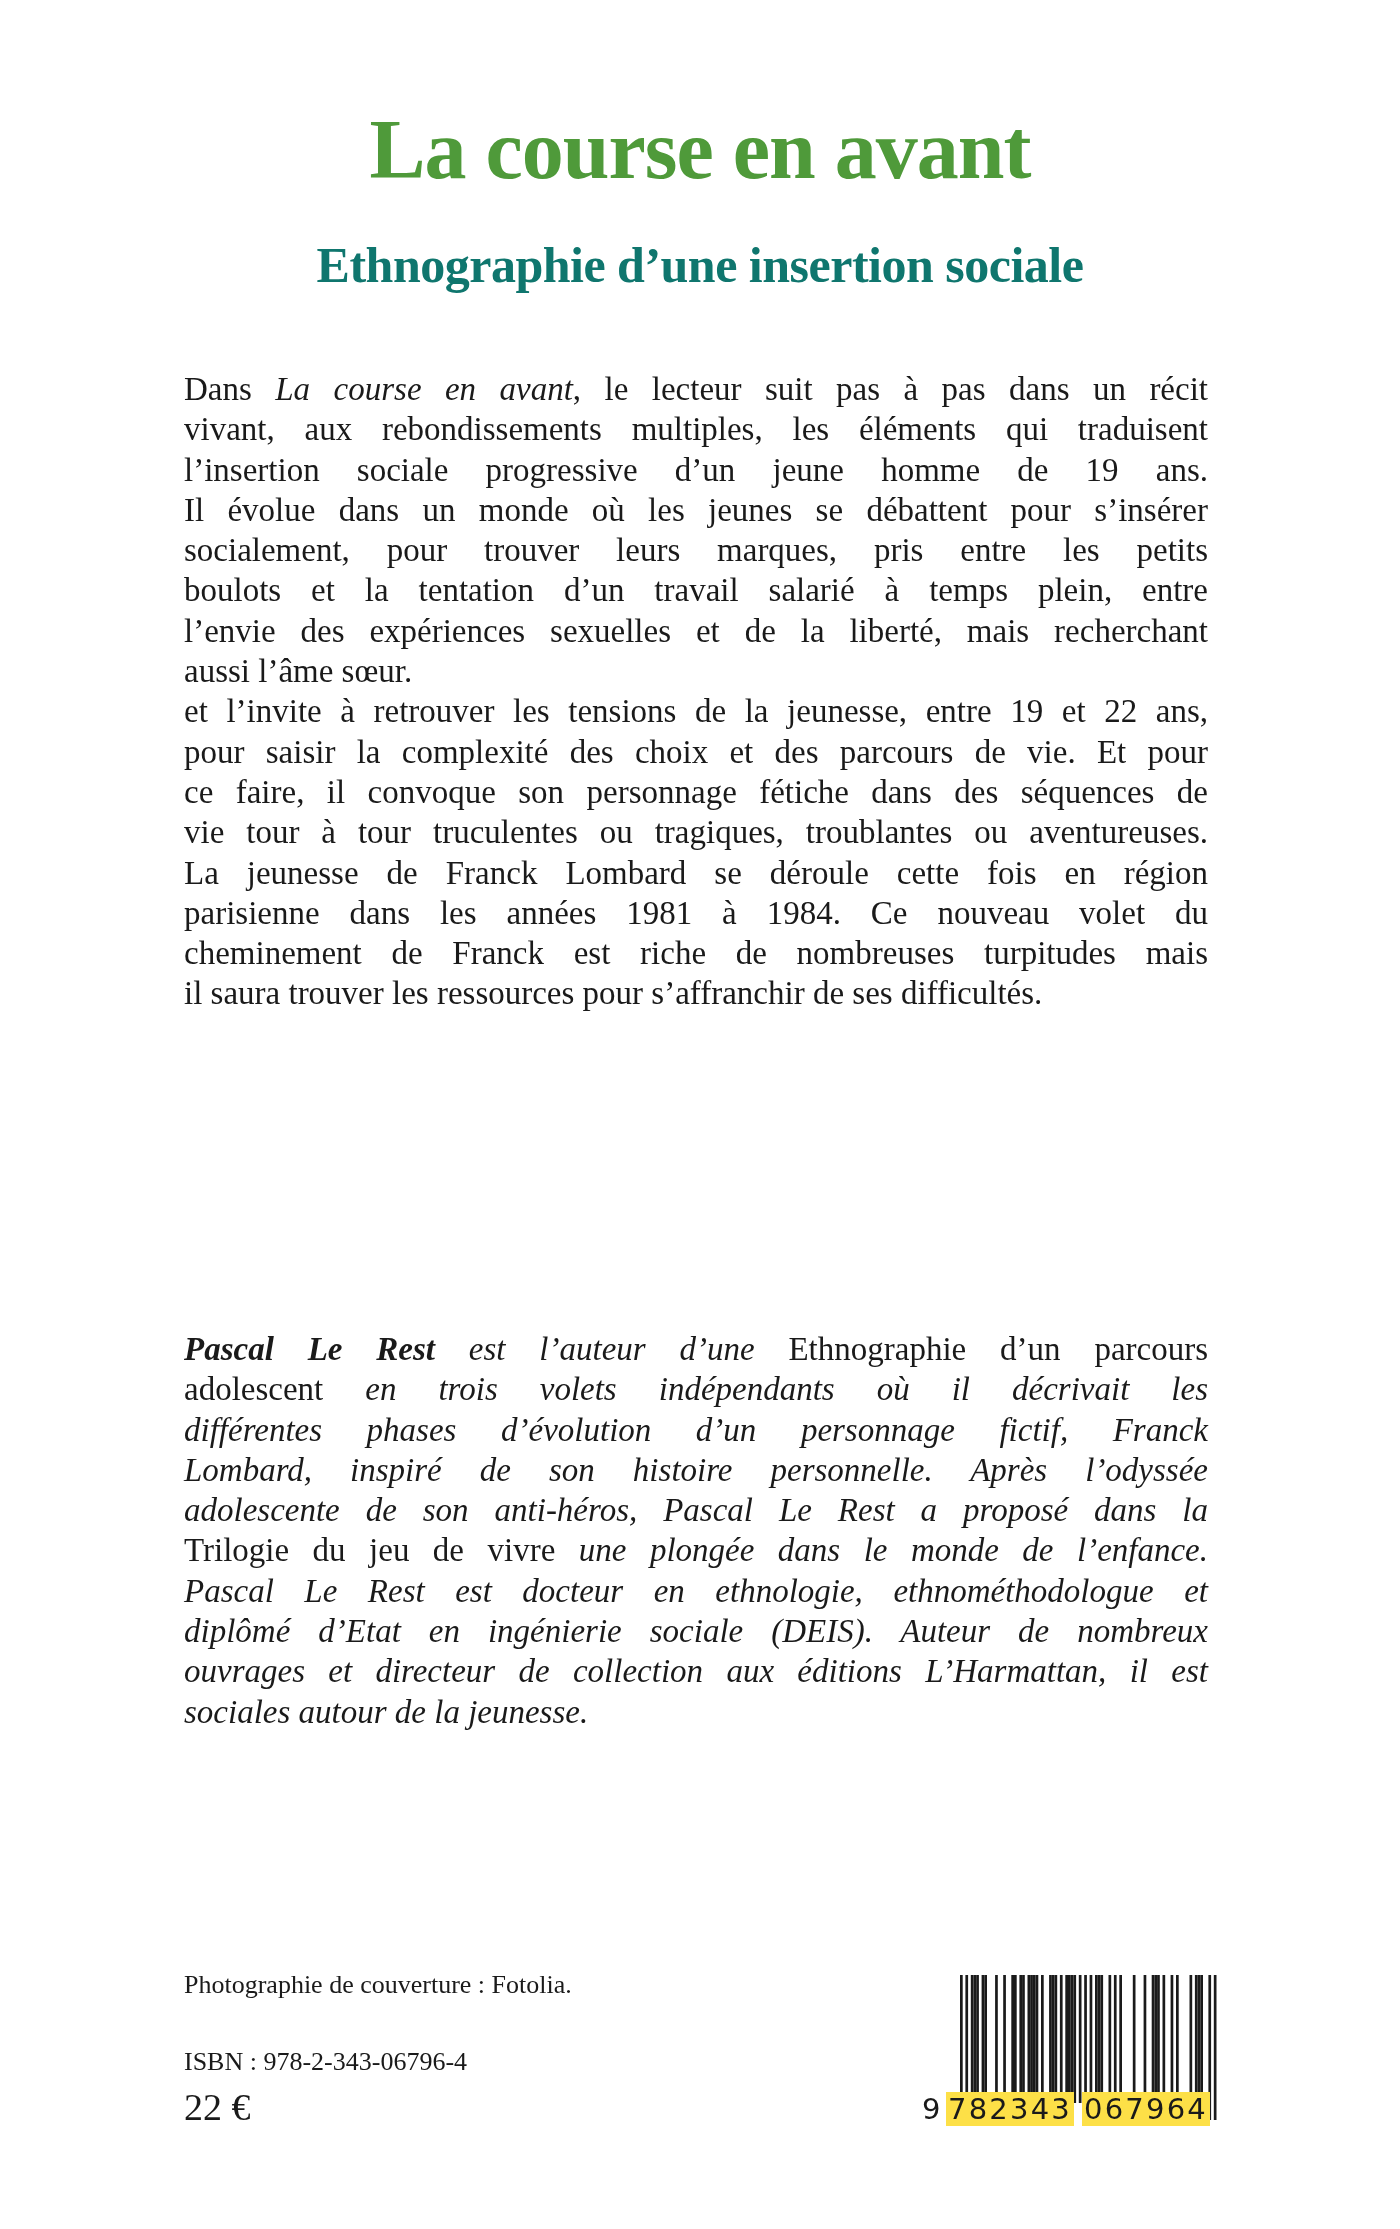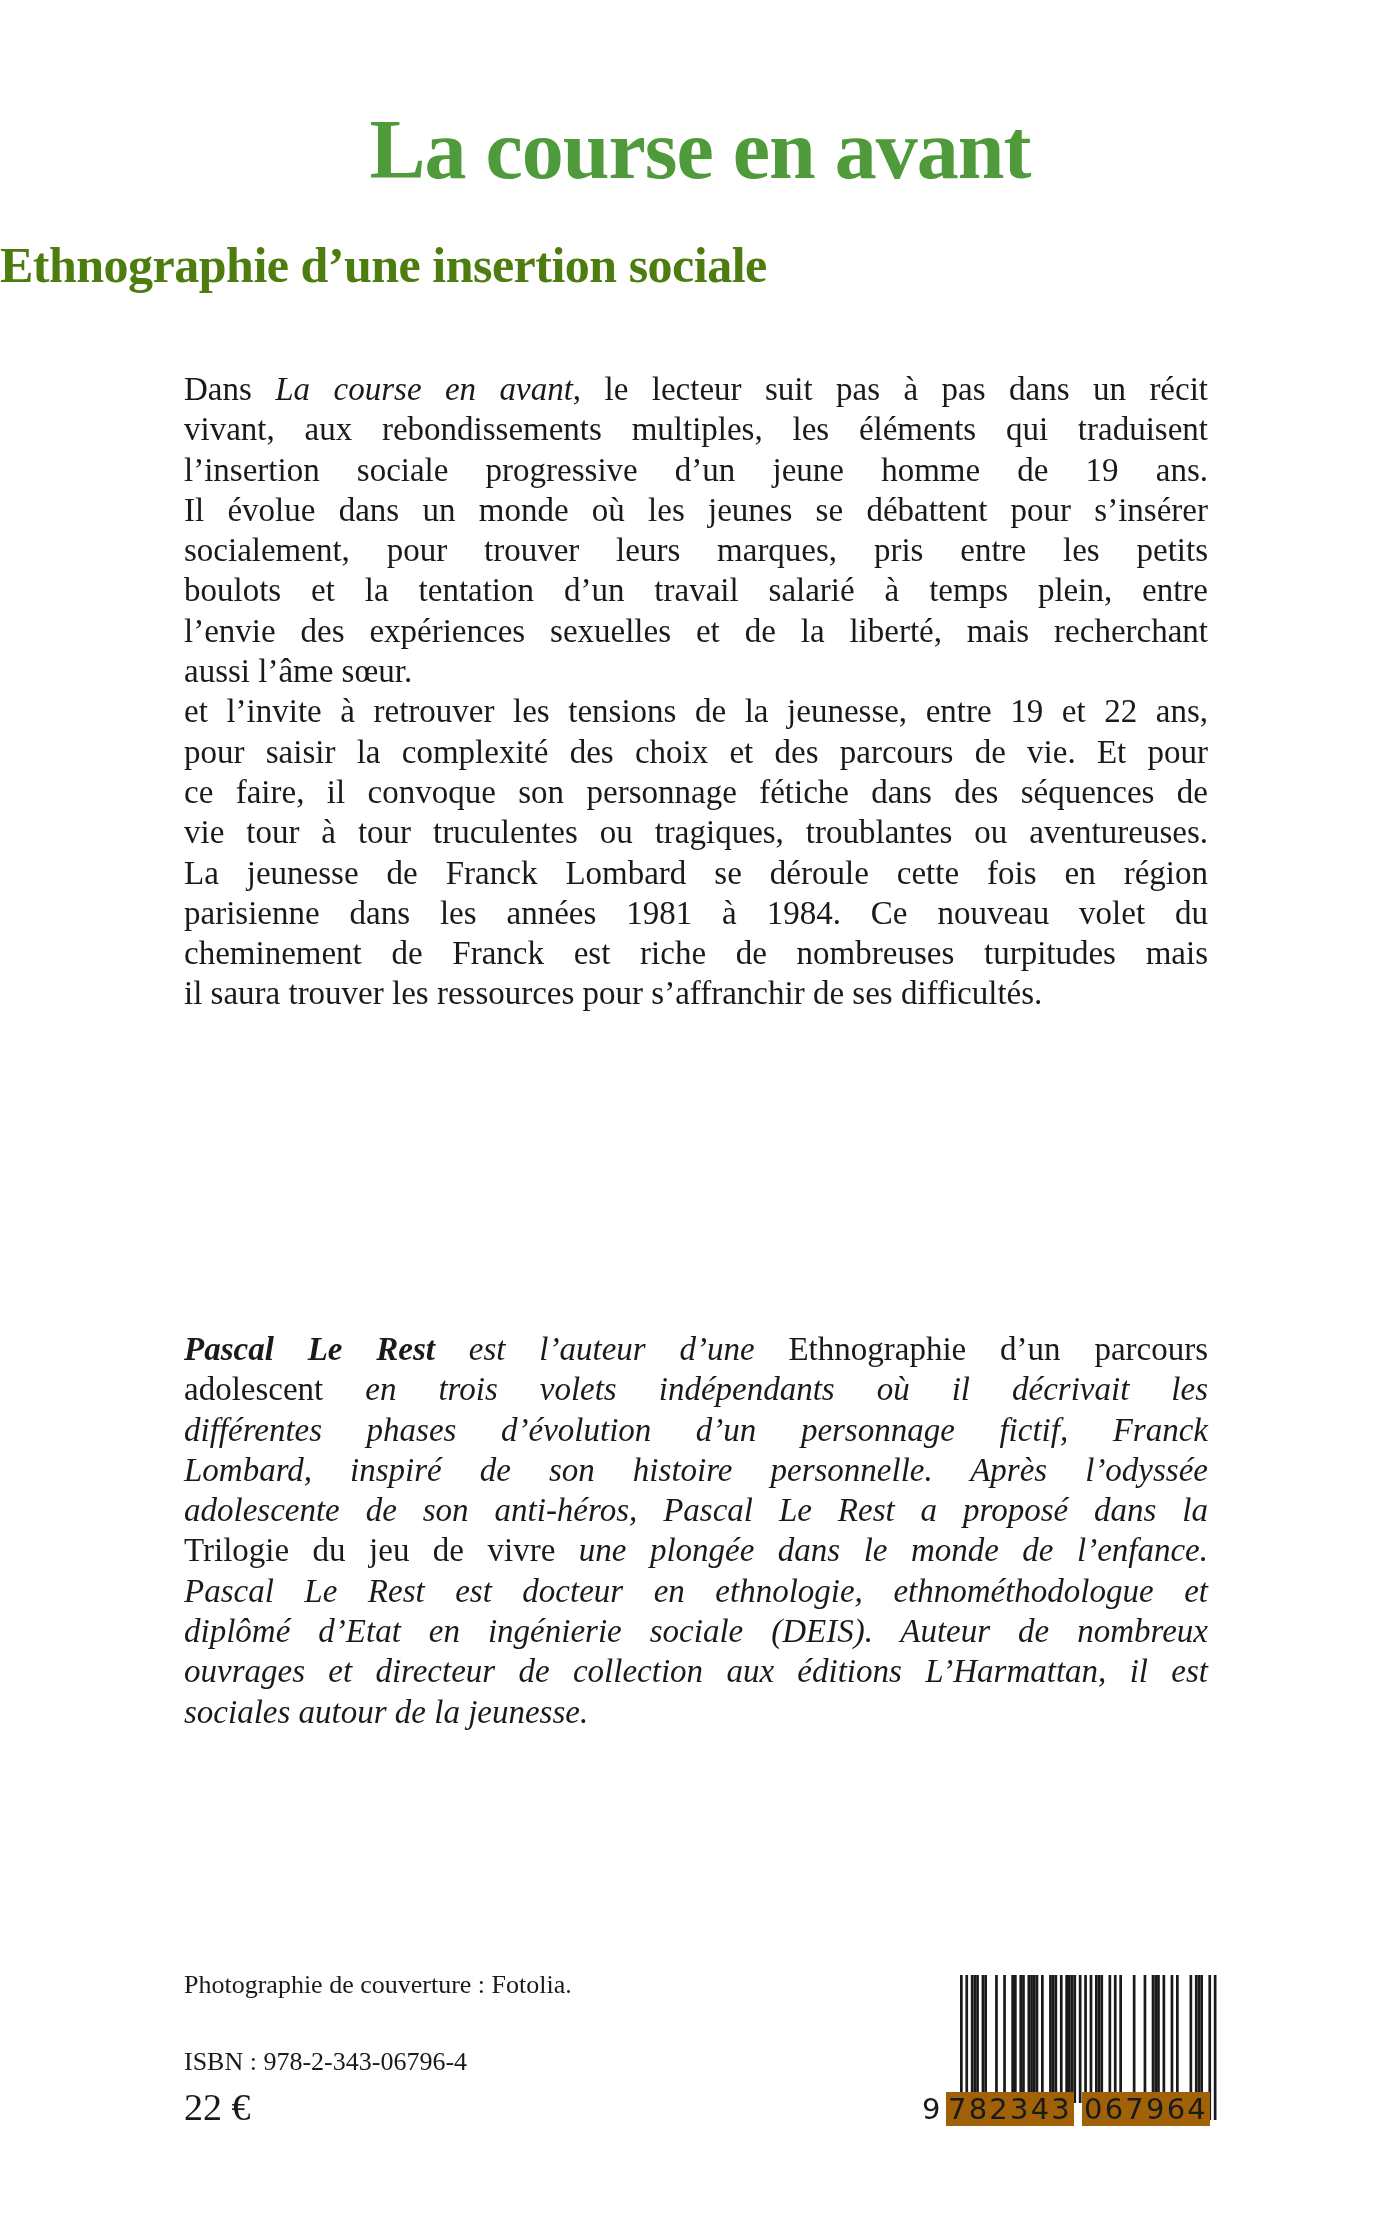--- a/index.html
+++ b/index.html
@@ -1,41 +1,41 @@
 <!DOCTYPE html>
 <html><head>
 <meta charset="utf-8">
 <style>
   html, body { margin: 0; padding: 0; background: #ffffff; }
   body { width: 1400px; height: 2229px; position: relative; overflow: hidden;
          font-family: "Liberation Serif", "DejaVu Serif", serif; color: #1a1a1a; }
   .title { position: absolute; left: 0; width: 1400px; top: 108px; text-align: center;
            font-size: 84px; font-weight: bold; line-height: 1; letter-spacing: -1px; }
-  .subtitle { position: absolute; left: 0; width: 1400px; top: 240px; 
-              font-size: 50px; font-weight: bold; line-height: 1; letter-spacing: -0.5px; color: #4d7c0f; }
+  .subtitle { position: absolute; left: 0; width: 1400px; top: 240px; text-align: center;
+              font-size: 50px; font-weight: bold; line-height: 1; letter-spacing: -0.5px; color: #0f766e; }
   .body { position: absolute; left: 184px; width: 1024px; font-size: 33px; line-height: 40.3px;
           text-align: justify; text-align-last: left; }
   .body p { margin: 0; }
   .body .line { display: block; text-align: justify; text-align-last: justify; white-space: nowrap; height: 40.3px; }
   .body .line.last { text-align-last: left; }
   .body .indent { padding-left: 43px; }
   .desc { top: 369px; }
   .bio { top: 1329px; font-style: italic; }
   .bio .roman { font-style: normal; }
   .bio .strong { font-weight: bold; }
   .credit { position: absolute; left: 184px; top: 1970px; font-size: 26px; color: #1a1a1a; text-align: right; }
   .isbn { position: absolute; left: 184px; top: 2047px; font-size: 26px; color: #1a1a1a; }
   .price { position: absolute; left: 184px; top: 2085px; font-size: 38px; color: #1a1a1a; }
   .barcode { position: absolute; left: 930px; top: 1970px; width: 290px; height: 165px; }
   .barcode svg { display: block; }
   .barcode-digits { position: absolute; left: 922px; top: 2092px; width: 290px; font-family: "DejaVu Sans", sans-serif;
                     font-size: 29px; letter-spacing: 2.2px; color: #1a1a1a; white-space: nowrap; }
   .barcode-digits span { display: inline-block; }
   .bd-first { width: 24px; }
-  .bd-group { width: 128px; text-align: center; background: #a16207; }
+  .bd-group { width: 128px; text-align: center; background: #fde047; }
 </style>
 </head>
 <body>
 
 <div>
   <div class="title" style="color: rgb(79, 154, 58);">La course en avant</div>
   <div class="subtitle">Ethnographie d’une insertion sociale</div>
 
   <div class="body desc" id="desc">
       <p>

